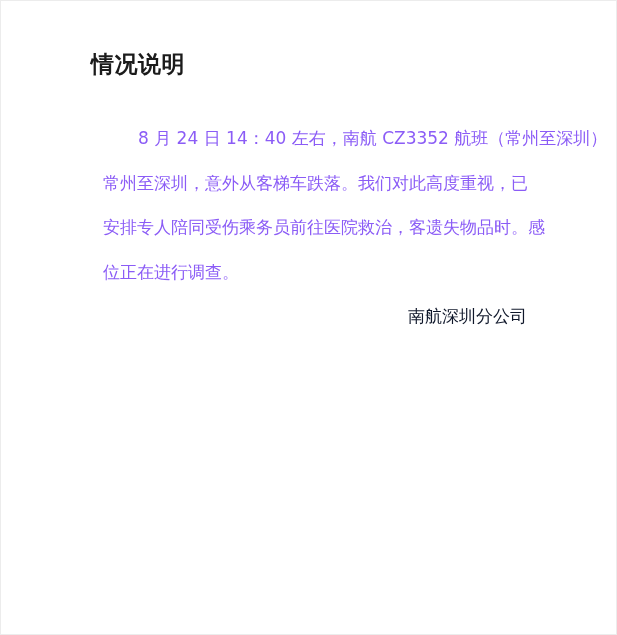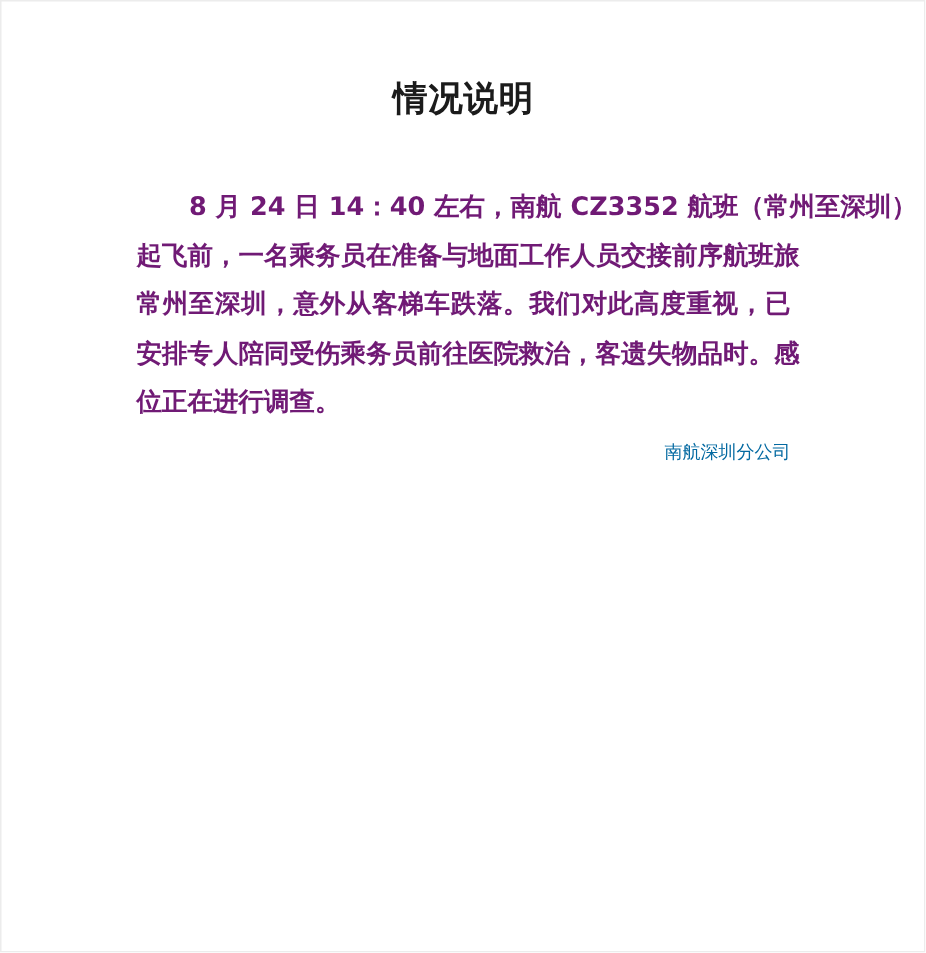--- a/index.html
+++ b/index.html
@@ -17,63 +17,62 @@
     overflow: hidden;
     padding: 0 89px 0 90px;
     font-family: "DejaVu Sans", sans-serif;
     color: #212121;
   }
   .doc-title {
     margin: 50px 0 0 0;
     font-size: 23px;
     line-height: 30px;
     font-weight: 700;
-    text-align: center;
     color: #1b1b1b;
     letter-spacing: 0.5px;
+    font-family: Liberation Mono, monospace;
   }
   .doc-body {
     margin-top: 41px;
   }
   .body-line {
-    margin: 0;
+    margin: 12px;
     font-size: 17px;
     line-height: 32.5px;
-    font-weight: 700;
+    font-weight: 400;
     text-align: justify;
     text-align-last: justify;
-    color: #701a75;
+    color: #8b5cf6;
     white-space: nowrap;
   }
   .body-line.first {
     text-indent: 35px;
   }
   .body-line.last {
     text-align: right;
     text-align-last: left;
   }
   .sig-line {
     margin: 0;
-    font-size: 12px;
+    font-size: 17px;
     line-height: 32.5px;
     font-weight: 500;
     text-align: right;
-    color: #0369a1;
+    color: #0f172a;
   }
 </style>
 </head>
 <body>
 
 <div class="page">
 
   <h1 class="doc-title">情况说明</h1>
 
   <div class="doc-body">
     <p class="body-line first">8 月 24 日 14：40 左右，南航 CZ3352 航班（常州至深圳）</p>
-    <p class="body-line">起飞前，一名乘务员在准备与地面工作人员交接前序航班旅</p>
     <p class="body-line">常州至深圳，意外从客梯车跌落。我们对此高度重视，已</p>
     <p class="body-line">安排专人陪同受伤乘务员前往医院救治，客遗失物品时。感</p>
     <p class="body-line last">位正在进行调查。</p>
 
     <p class="sig-line">南航深圳分公司</p>
   </div>
 
 </div>
 
 </body></html>

